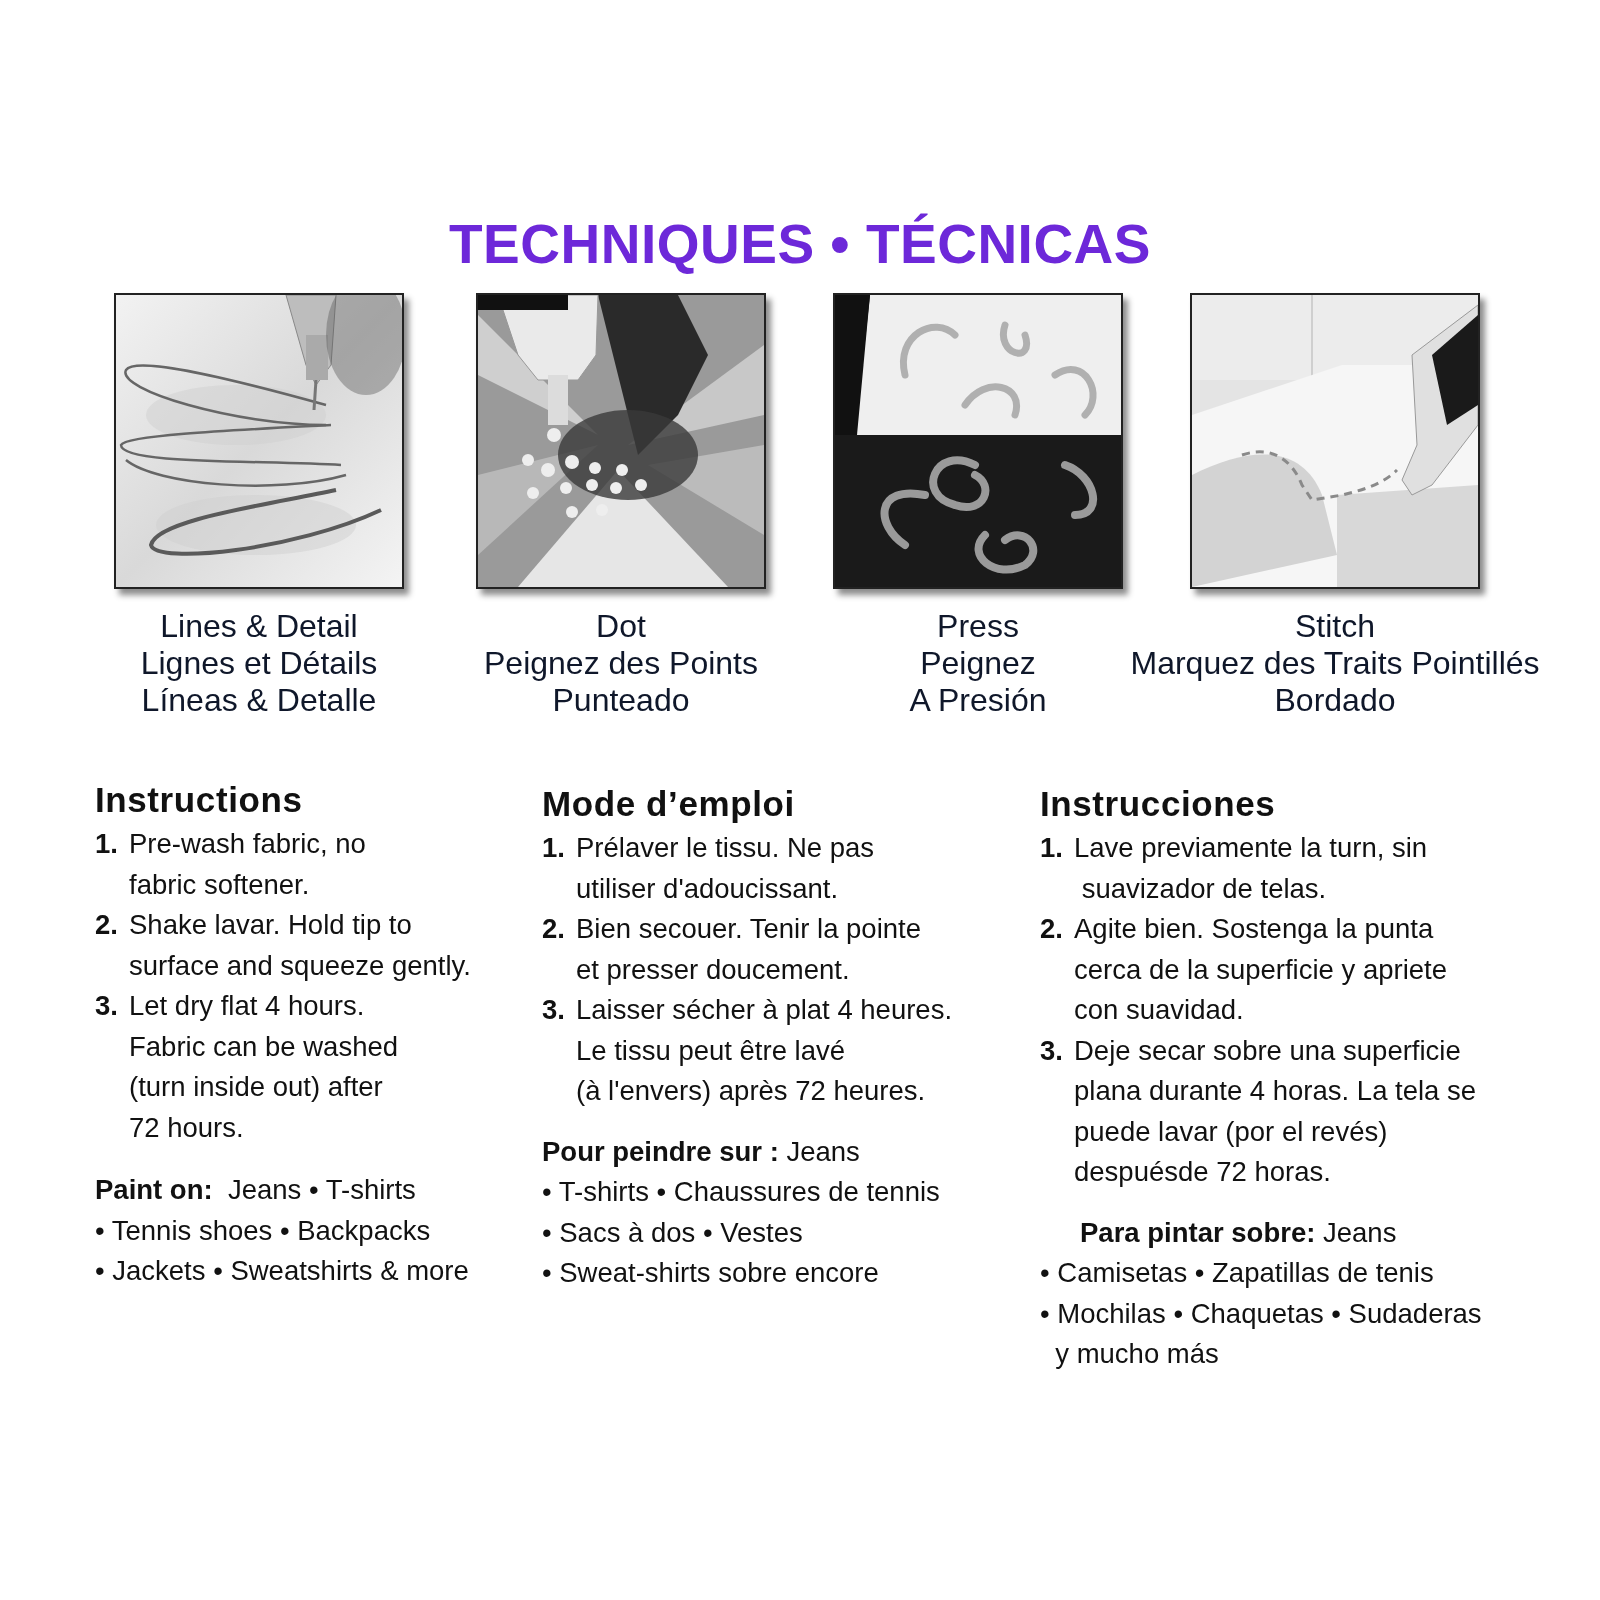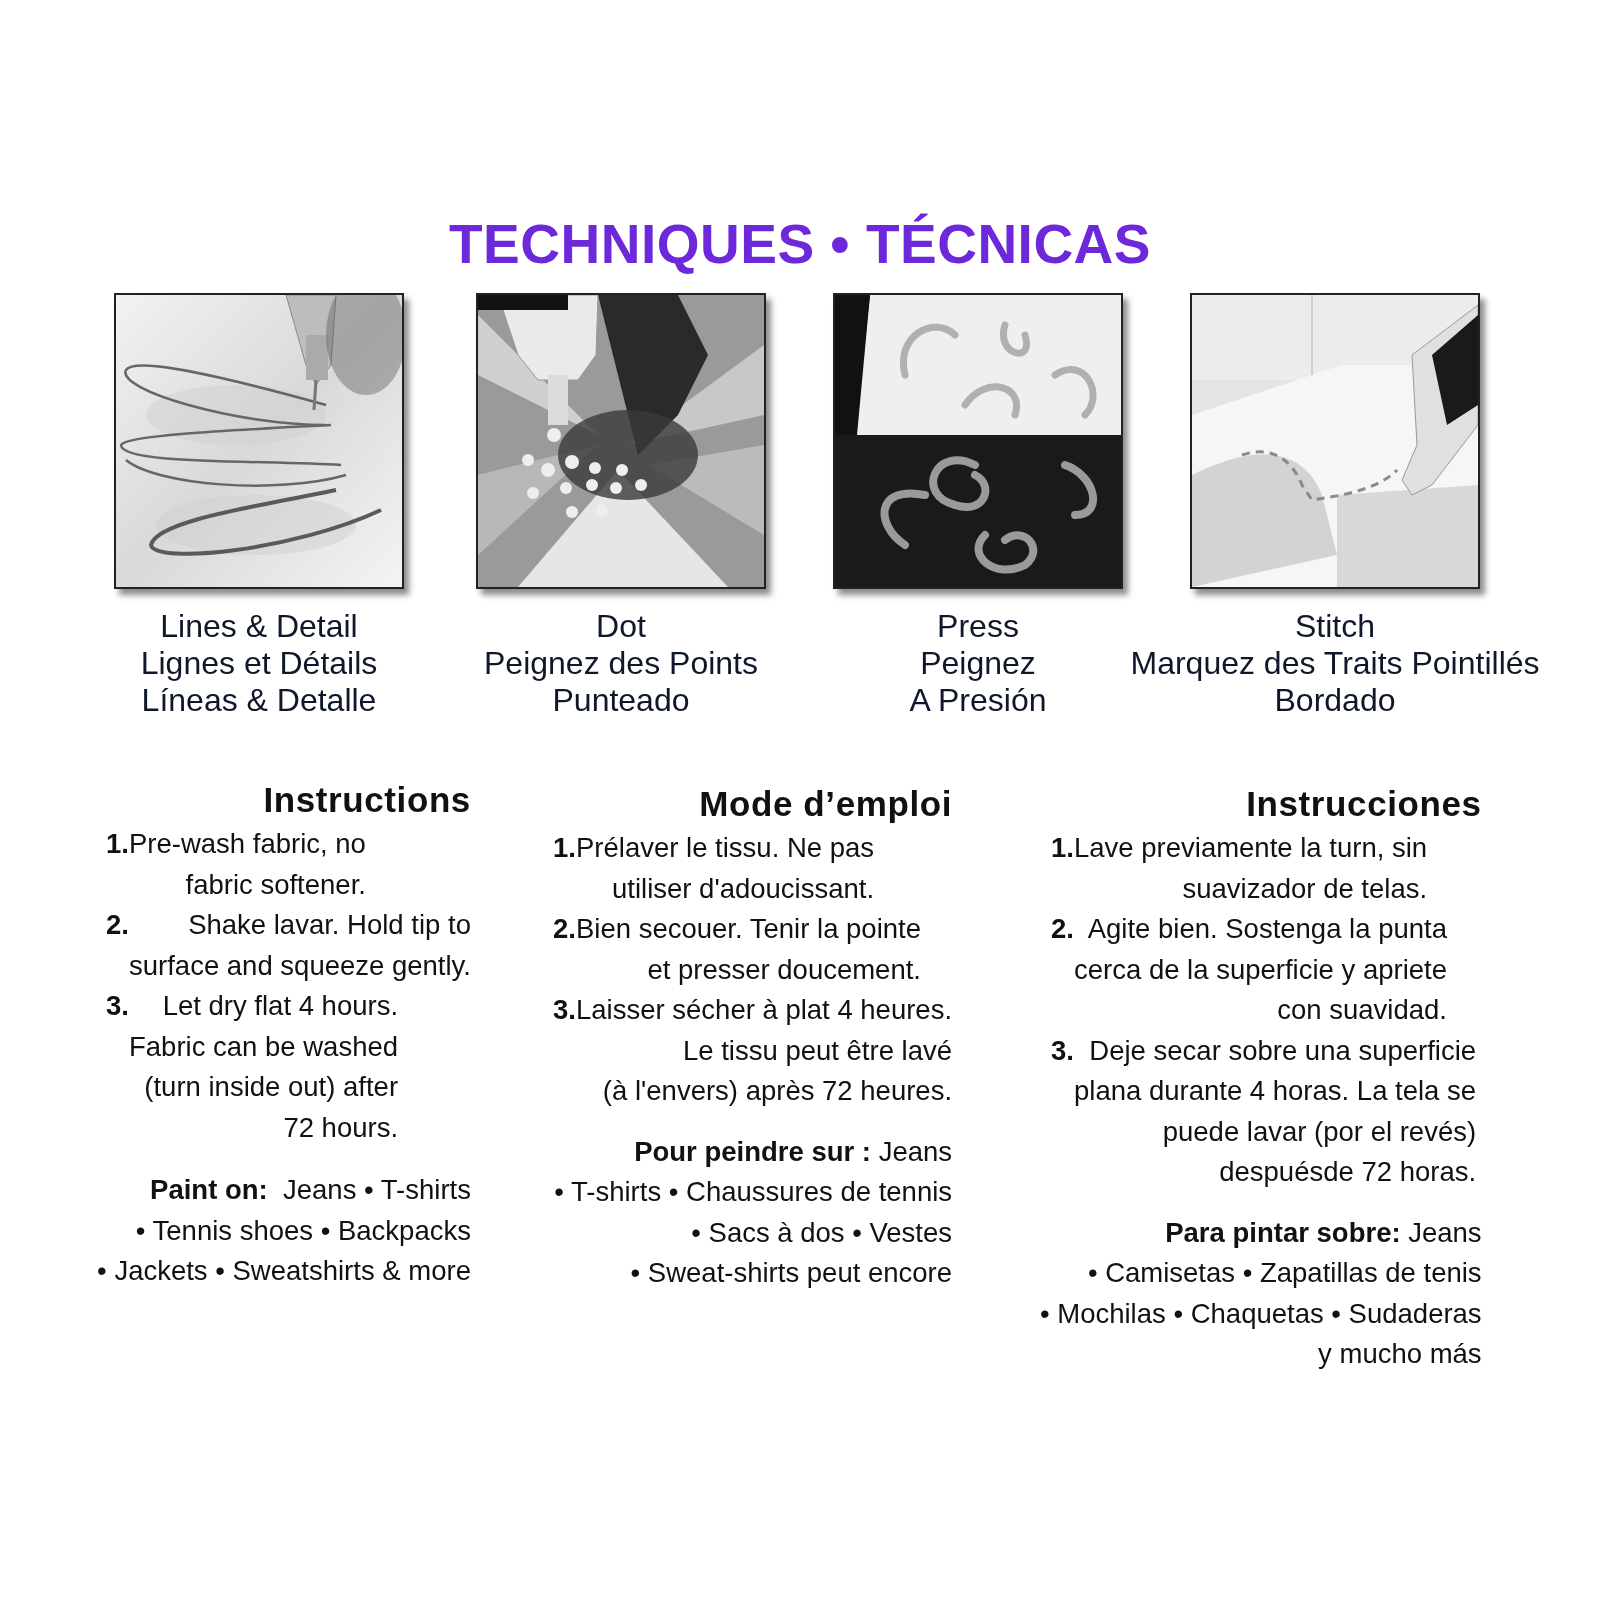--- a/index.html
+++ b/index.html
@@ -7,21 +7,21 @@
          font-family: "Liberation Sans", sans-serif; color: #111; }
   .title { position: absolute; top: 212px; left: 0; width: 1600px; text-align: center;
            font-weight: bold; font-size: 55px; letter-spacing: 0.5px; color: #6d28d9; }
   .photo { position: absolute; top: 293px; width: 286px; height: 292px;
            border: 2px solid #222; box-shadow: 5px 6px 6px rgba(0,0,0,0.45);
            overflow: hidden; background: #ddd; }
   .photo svg { width: 100%; height: 100%; display: block; }
   .caption { position: absolute; top: 608px; text-align: center; font-size: 32px;
              line-height: 37px; color: #0f172a; }
   .caption div { white-space: nowrap; }
-  .col { position: absolute; top: 778px; text-align: right; }
+  .col { position: absolute; top: 778px; }
   .col h2 { margin: 0 0 2px 0; font-size: 35px; font-weight: bold; letter-spacing: 0.6px; line-height: 44px; }
   .step { display: flex; font-size: 27.5px; line-height: 40.5px; }
   .step .num { font-weight: bold; width: 34px; flex: none; }
   .step .lines div { white-space: nowrap; }
   .paint { margin-top: 20px; font-size: 27.5px; line-height: 40.5px; }
   .paint div { white-space: nowrap; }
   .paint b { font-weight: bold; }
 </style>
 </head>
 <body>
@@ -190,21 +190,21 @@
     <div class="lines">
         <div>Laisser sécher à plat 4 heures.</div>
         <div>Le tissu peut être lavé</div>
         <div>(à l'envers) après 72 heures.</div>
       </div>
   </div>
   <div class="paint">
     <div style="white-space:pre;"><b>Pour peindre sur :</b><span> Jeans</span></div>
     <div>• T-shirts • Chaussures de tennis</div>
     <div>• Sacs à dos • Vestes</div>
-    <div>• Sweat-shirts peut encore</div>
+    <div>• Sweat-shirts sobre encore</div>
   </div>
 </div>
 
 <div class="col" style="left:1040px; top:782px;">
   <h2>Instrucciones</h2>
   <div class="step">
     <span class="num">1.</span>
     <div class="lines">
         <div style="white-space:pre;">Lave previamente la turn, sin</div>
         <div style="white-space:pre;"> suavizador de telas.</div>
@@ -221,18 +221,18 @@
   <div class="step">
     <span class="num">3.</span>
     <div class="lines">
         <div>Deje secar sobre una superficie</div>
         <div>plana durante 4 horas. La tela se</div>
         <div>puede lavar (por el revés)</div>
         <div>despuésde 72 horas.</div>
       </div>
   </div>
   <div class="paint">
-    <div style="white-space:pre;"><b>Para pintar sobre:</b><span> Jeans</span></div>
+    <div style="white-space:pre;margin-left:40px;"><b>Para pintar sobre:</b><span> Jeans</span></div>
     <div>• Camisetas • Zapatillas de tenis</div>
     <div>• Mochilas • Chaquetas • Sudaderas</div>
     <div style="white-space:pre;">  y mucho más</div>
   </div>
 </div>
 
 </body></html>

